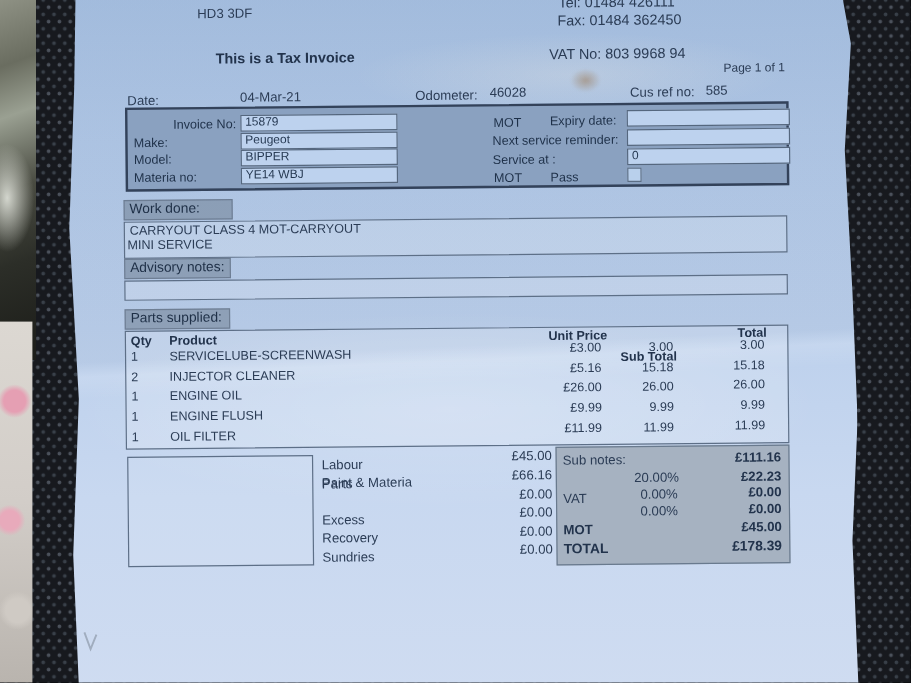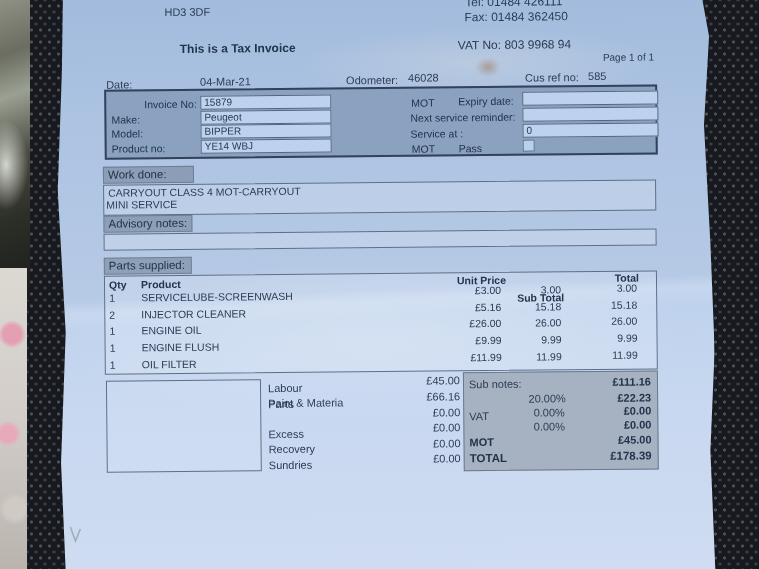--- a/index.html
+++ b/index.html
@@ -93,21 +93,21 @@
     <div class="t" style="left:144px;top:88px;">04-Mar-21</div>
     <div class="t" style="left:274px;top:88px;margin-left:16px;">Odometer:</div>
     <div class="t" style="left:352px;top:86px;">46028</div>
     <div class="t" style="left:469px;top:87px;">Cus ref no:</div>
     <div class="t" style="left:532px;top:86px;">585</div>
 
     <div class="vbox">
       <div class="vlab" style="left:5px;top:7px;margin-left:33px;">Invoice No:</div>
       <div class="vlab" style="left:5px;top:22px;">Make:</div>
       <div class="vlab" style="left:5px;top:36px;">Model:</div>
-      <div class="vlab" style="left:5px;top:51px;">Product  no:</div>
+      <div class="vlab" style="left:5px;top:51px;">Materia  no:</div>
       <div class="fld" style="left:94px;top:5px;width:126px;">15879</div>
       <div class="fld" style="left:94px;top:20px;width:126px;">Peugeot</div>
       <div class="fld" style="left:94px;top:34px;width:126px;">BIPPER</div>
       <div class="fld" style="left:94px;top:49px;width:126px;">YE14 WBJ</div>
 
       <div class="vlab" style="left:305px;top:8px;">MOT</div>
       <div class="vlab" style="left:352px;top:7px;">Expiry date:</div>
       <div class="fld" style="left:416px;top:4px;width:131px;"></div>
       <div class="vlab" style="left:304px;top:23px;">Next service reminder:</div>
       <div class="fld" style="left:416px;top:20px;width:131px;"></div>

